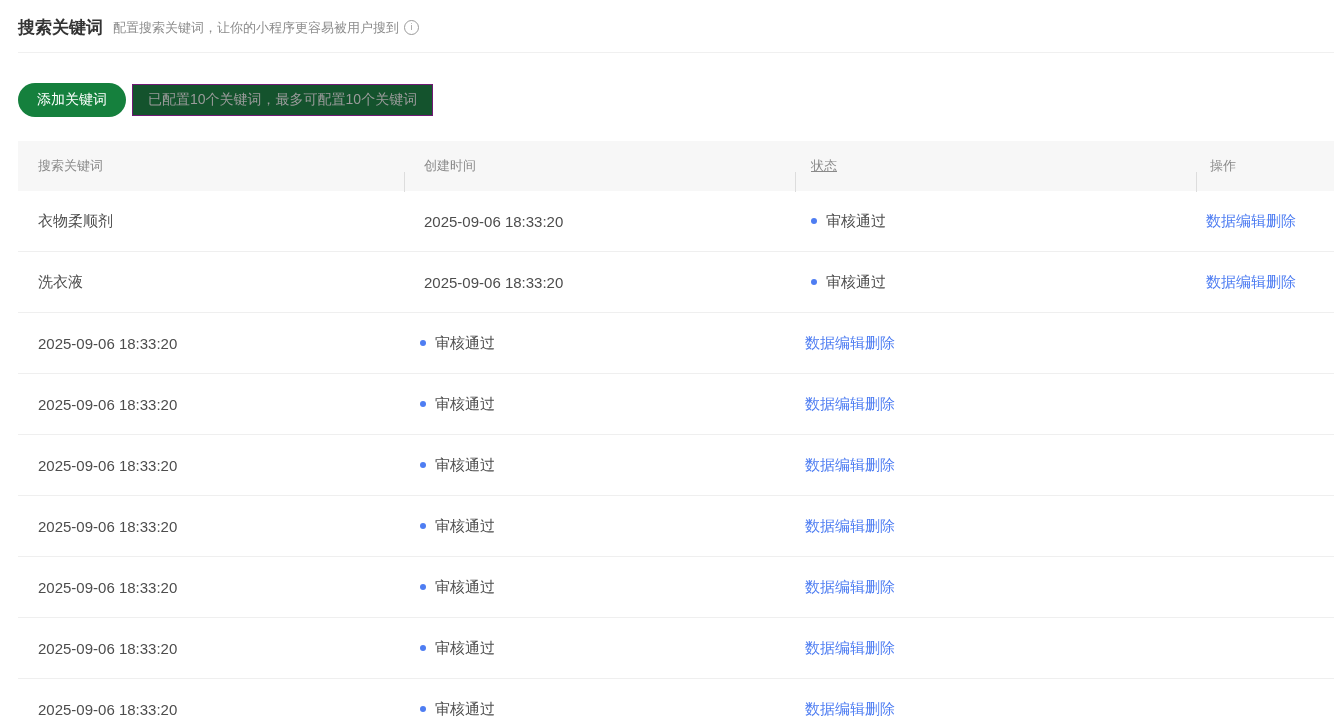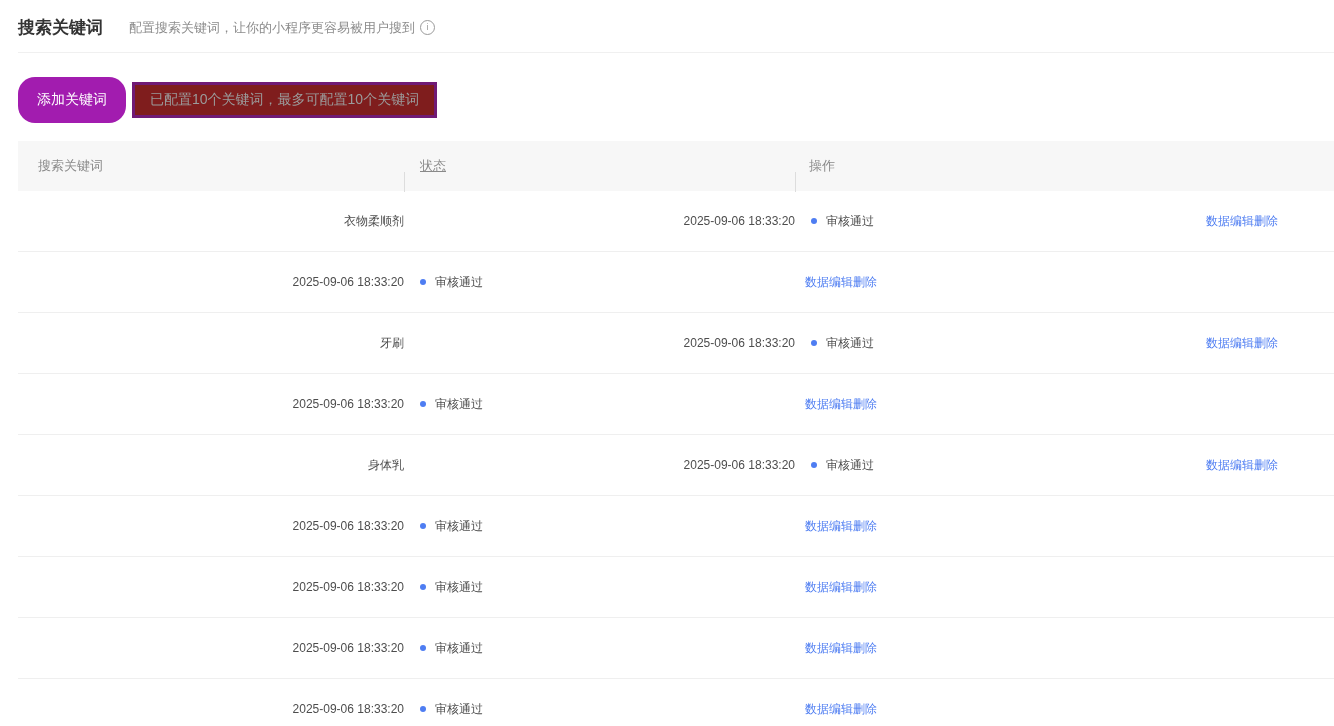--- a/index.html
+++ b/index.html
@@ -11,39 +11,39 @@
   }
   .page { padding:16px 0 0 18px; }
 
   
   .title-row {
     display:flex; align-items:center;
     padding-bottom:13px; margin-right:0;
     border-bottom:1px solid #f0f0f0;
   }
   .page-title { font-size:17px; font-weight:700; color:#333333; }
-  .page-subtitle { margin-left:26px; font-size:13px; color:#8c8c8c; }
+  .page-subtitle { margin-left:10px; font-size:13px; color:#8c8c8c; }
   .info-icon {
     display:inline-flex; align-items:center; justify-content:center;
     width:13px; height:13px; margin-left:5px;
     border:1px solid #9a9a9a; border-radius:50%;
     font-size:9px; color:#9a9a9a; font-style:normal; line-height:1;
     vertical-align:middle;
   }
 
   
   .toolbar { margin-top:24px; display:flex; align-items:center; height:46px; }
   .add-btn {
-    background:#a21caf; color:#ffffff; border:none; cursor:pointer;
-    height:46px; padding:0 19px; border-radius:17px;
+    background:#15803d; color:#ffffff; border:none; cursor:pointer;
+    height:34px; padding:0 19px; border-radius:17px;
     font-size:14px; font-family:inherit; flex:0 0 auto;
   }
   .quota-box {
-    margin-left:6px; border:3px solid #701a75;
-    padding:6px 15px; background:#7f1d1d;
+    margin-left:6px; border:1px solid #701a75;
+    padding:6px 15px; background:#14532d;
     font-size:14px; color:#9b9b9b; white-space:nowrap;
   }
 
   
   .table { margin-top:18px; width:1316px; }
   .thead, .tr {
     display:grid;
     grid-template-columns:386px 391px 401px 1fr;
     align-items:center;
   }
@@ -53,21 +53,21 @@
   }
   .th { padding-left:20px; position:relative; }
   .th.col-status { padding-left:16px;text-decoration:underline; }
   .th.col-actions { padding-left:14px; }
   .th:nth-child(n+2)::before {
     content:""; position:absolute; left:0; top:15px;
     width:1px; height:20px; background:#dddddd;
   }
   .tr {
     height:60px; border-bottom:1px solid #efefef;
-    font-size:12px; color:#4d4d4d; background:#ffffff;text-align:right;
+    font-size:15px; color:#4d4d4d; background:#ffffff;
   }
   .td { padding-left:20px; }
   .td-status { display:flex; align-items:center; padding-left:16px; }
   .dot {
     width:6px; height:6px; border-radius:50%;
     background:#4e7df2; margin-right:9px; flex:0 0 auto;
   }
   .td-actions { display:flex; padding-left:10px; }
   .link { color:#4e7df2; cursor:pointer; text-decoration:none; }
 </style>
@@ -83,80 +83,80 @@
   </div>
 
   <div class="toolbar">
     <button class="add-btn">添加关键词</button>
     <div class="quota-box">已配置10个关键词，最多可配置10个关键词</div>
   </div>
 
   <div class="table">
     <div class="thead">
       <div class="th">搜索关键词</div>
+      <div class="th">创建时间</div>
       <div class="th col-status">状态</div>
       <div class="th col-actions">操作</div>
     </div>
 
     <div class="tr">
       <div class="td">衣物柔顺剂</div>
       <div class="td">2025-09-06 18:33:20</div>
       <div class="td-status">
         <span class="dot"></span>
         <span>审核通过</span>
       </div>
       <div class="td-actions">
         <a class="link">数据</a>
         <a class="link">编辑</a>
         <a class="link">删除</a>
       </div>
     </div>
 
     <div class="tr">
-      <div class="td">2025-09-06 18:33:20</div>
-      <div class="td-status">
-        <span class="dot"></span>
-        <span>审核通过</span>
-      </div>
-      <div class="td-actions">
-        <a class="link">数据</a>
-        <a class="link">编辑</a>
-        <a class="link">删除</a>
-      </div>
-    </div>
-
-    <div class="tr">
-      <div class="td">牙刷</div>
-      <div class="td">2025-09-06 18:33:20</div>
-      <div class="td-status">
-        <span class="dot"></span>
-        <span>审核通过</span>
-      </div>
-      <div class="td-actions">
-        <a class="link">数据</a>
-        <a class="link">编辑</a>
-        <a class="link">删除</a>
-      </div>
-    </div>
-
-    <div class="tr">
-      <div class="td">2025-09-06 18:33:20</div>
-      <div class="td-status">
-        <span class="dot"></span>
-        <span>审核通过</span>
-      </div>
-      <div class="td-actions">
-        <a class="link">数据</a>
-        <a class="link">编辑</a>
-        <a class="link">删除</a>
-      </div>
-    </div>
-
-    <div class="tr">
-      <div class="td">身体乳</div>
+      <div class="td">洗衣液</div>
+      <div class="td">2025-09-06 18:33:20</div>
+      <div class="td-status">
+        <span class="dot"></span>
+        <span>审核通过</span>
+      </div>
+      <div class="td-actions">
+        <a class="link">数据</a>
+        <a class="link">编辑</a>
+        <a class="link">删除</a>
+      </div>
+    </div>
+
+    <div class="tr">
+      <div class="td">2025-09-06 18:33:20</div>
+      <div class="td-status">
+        <span class="dot"></span>
+        <span>审核通过</span>
+      </div>
+      <div class="td-actions">
+        <a class="link">数据</a>
+        <a class="link">编辑</a>
+        <a class="link">删除</a>
+      </div>
+    </div>
+
+    <div class="tr">
+      <div class="td">2025-09-06 18:33:20</div>
+      <div class="td-status">
+        <span class="dot"></span>
+        <span>审核通过</span>
+      </div>
+      <div class="td-actions">
+        <a class="link">数据</a>
+        <a class="link">编辑</a>
+        <a class="link">删除</a>
+      </div>
+    </div>
+
+    <div class="tr">
       <div class="td">2025-09-06 18:33:20</div>
       <div class="td-status">
         <span class="dot"></span>
         <span>审核通过</span>
       </div>
       <div class="td-actions">
         <a class="link">数据</a>
         <a class="link">编辑</a>
         <a class="link">删除</a>
       </div>

